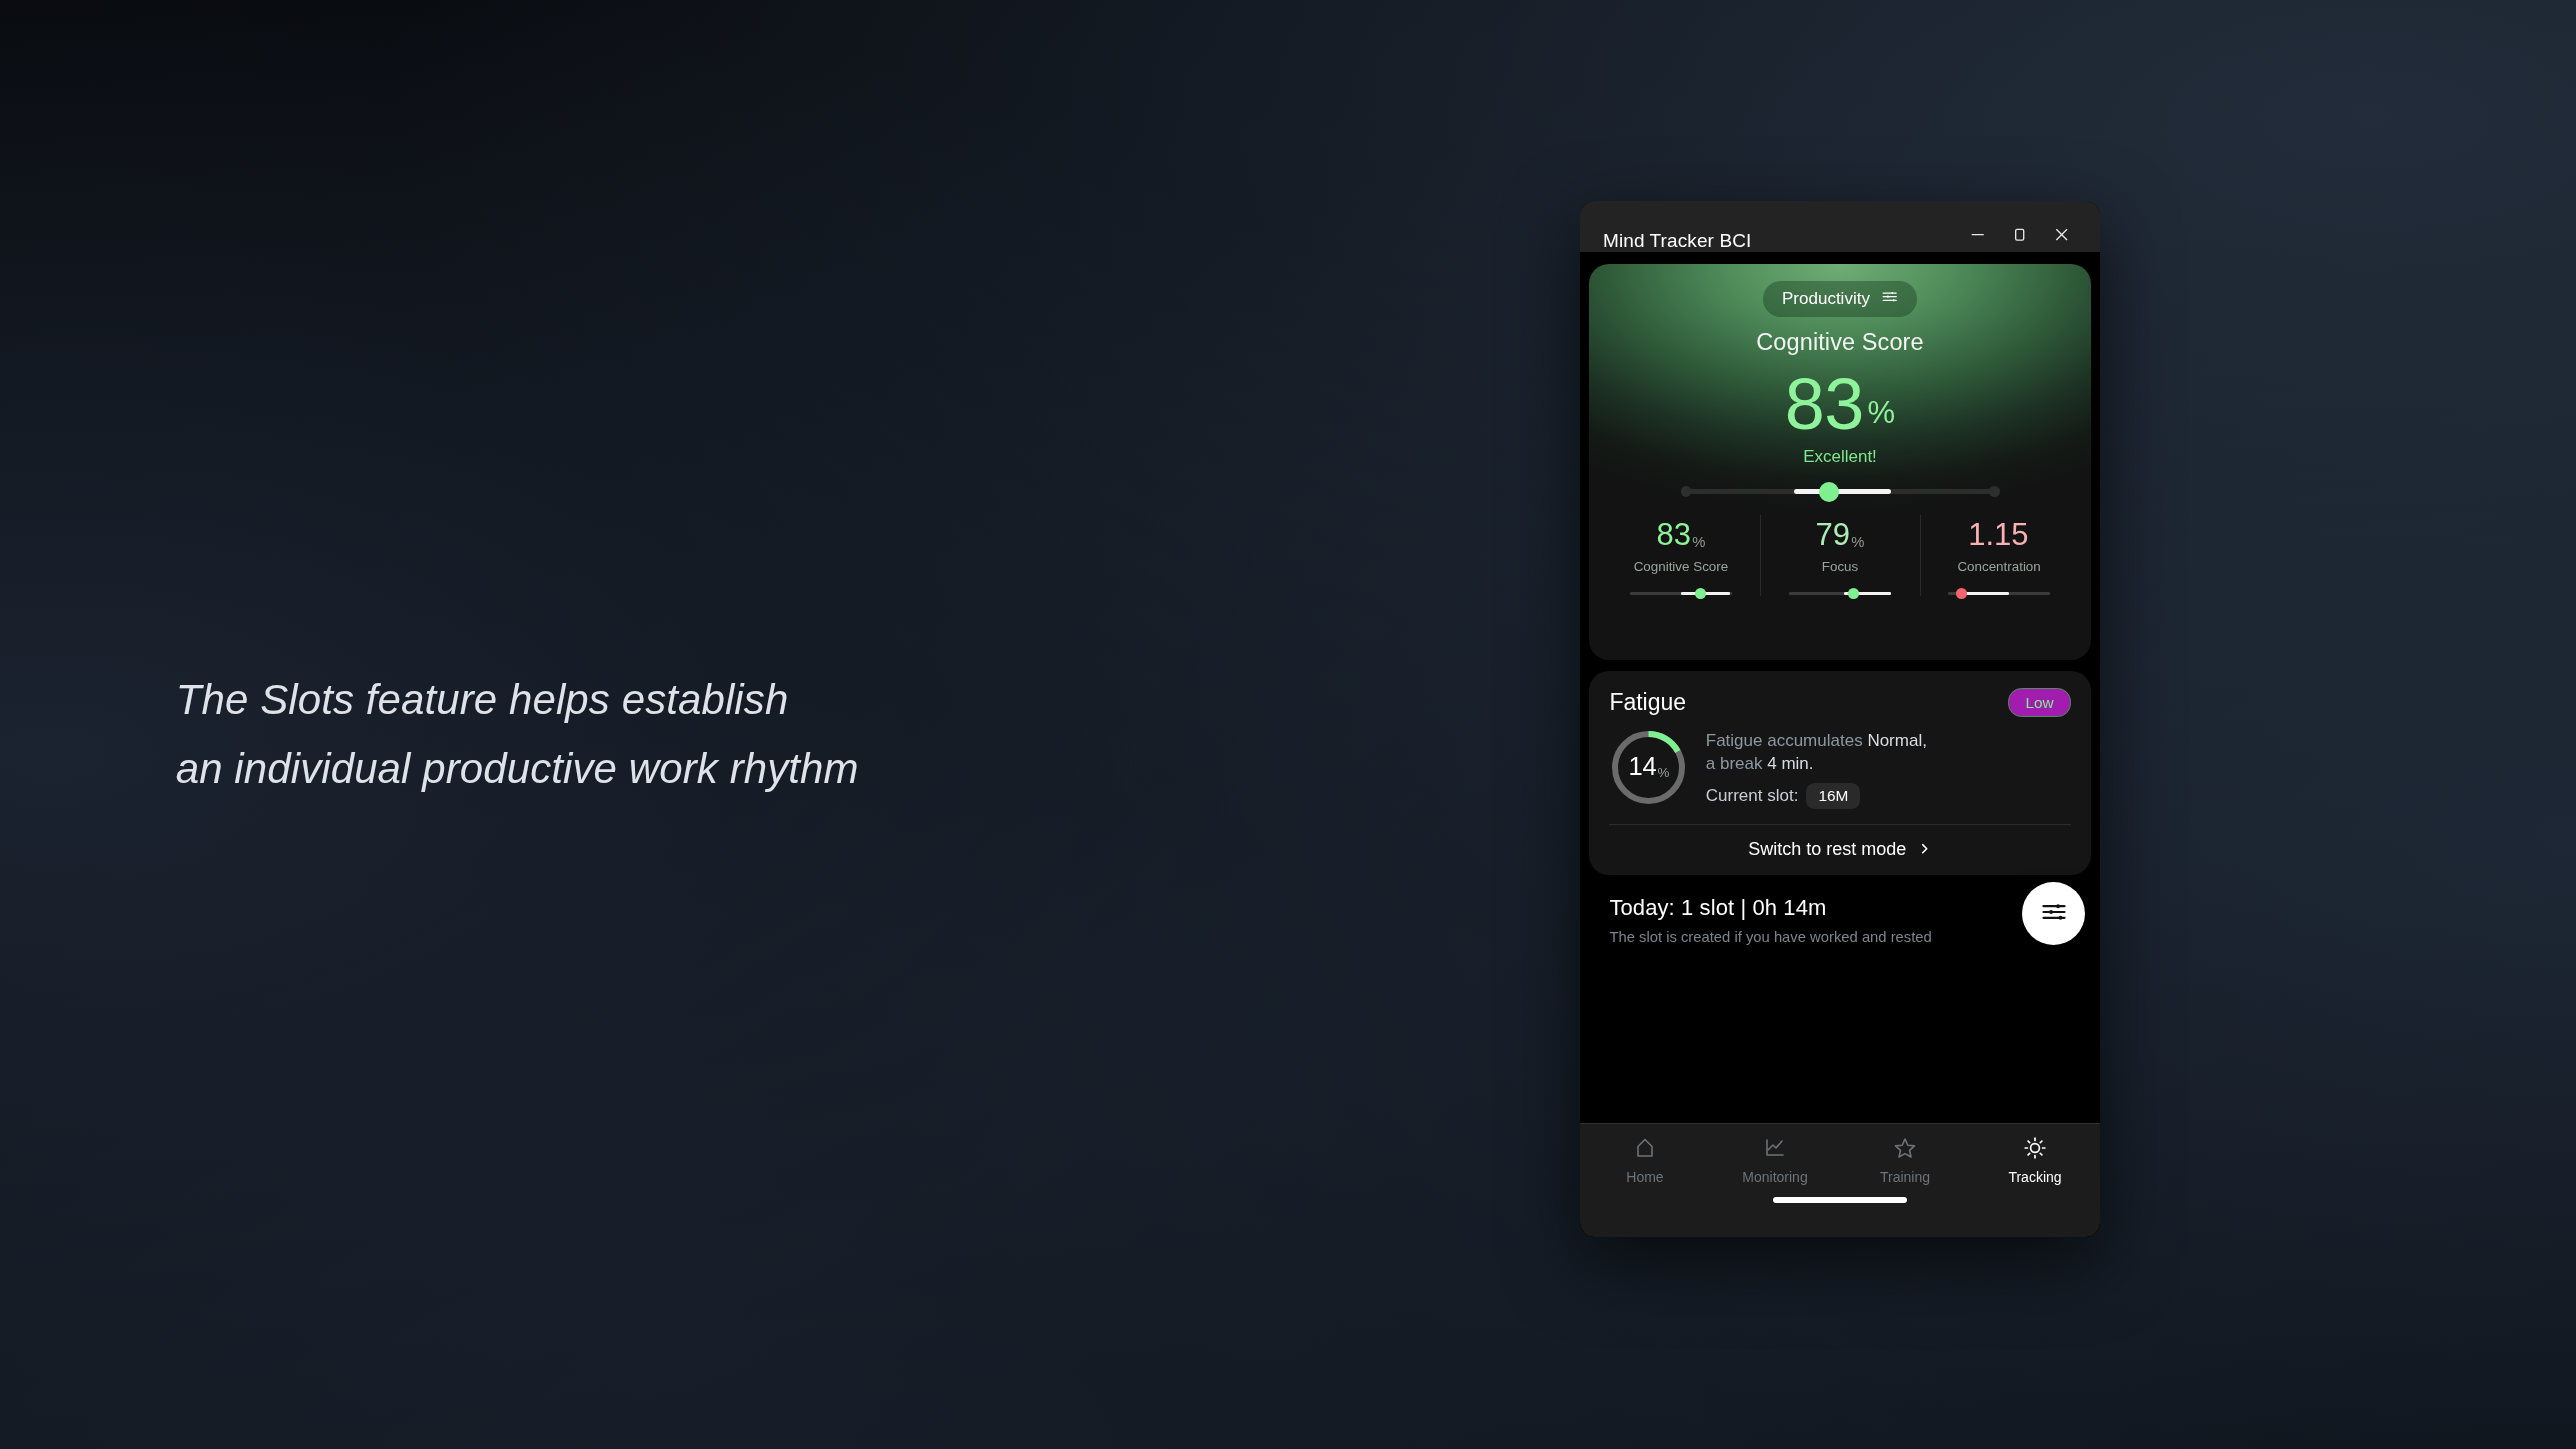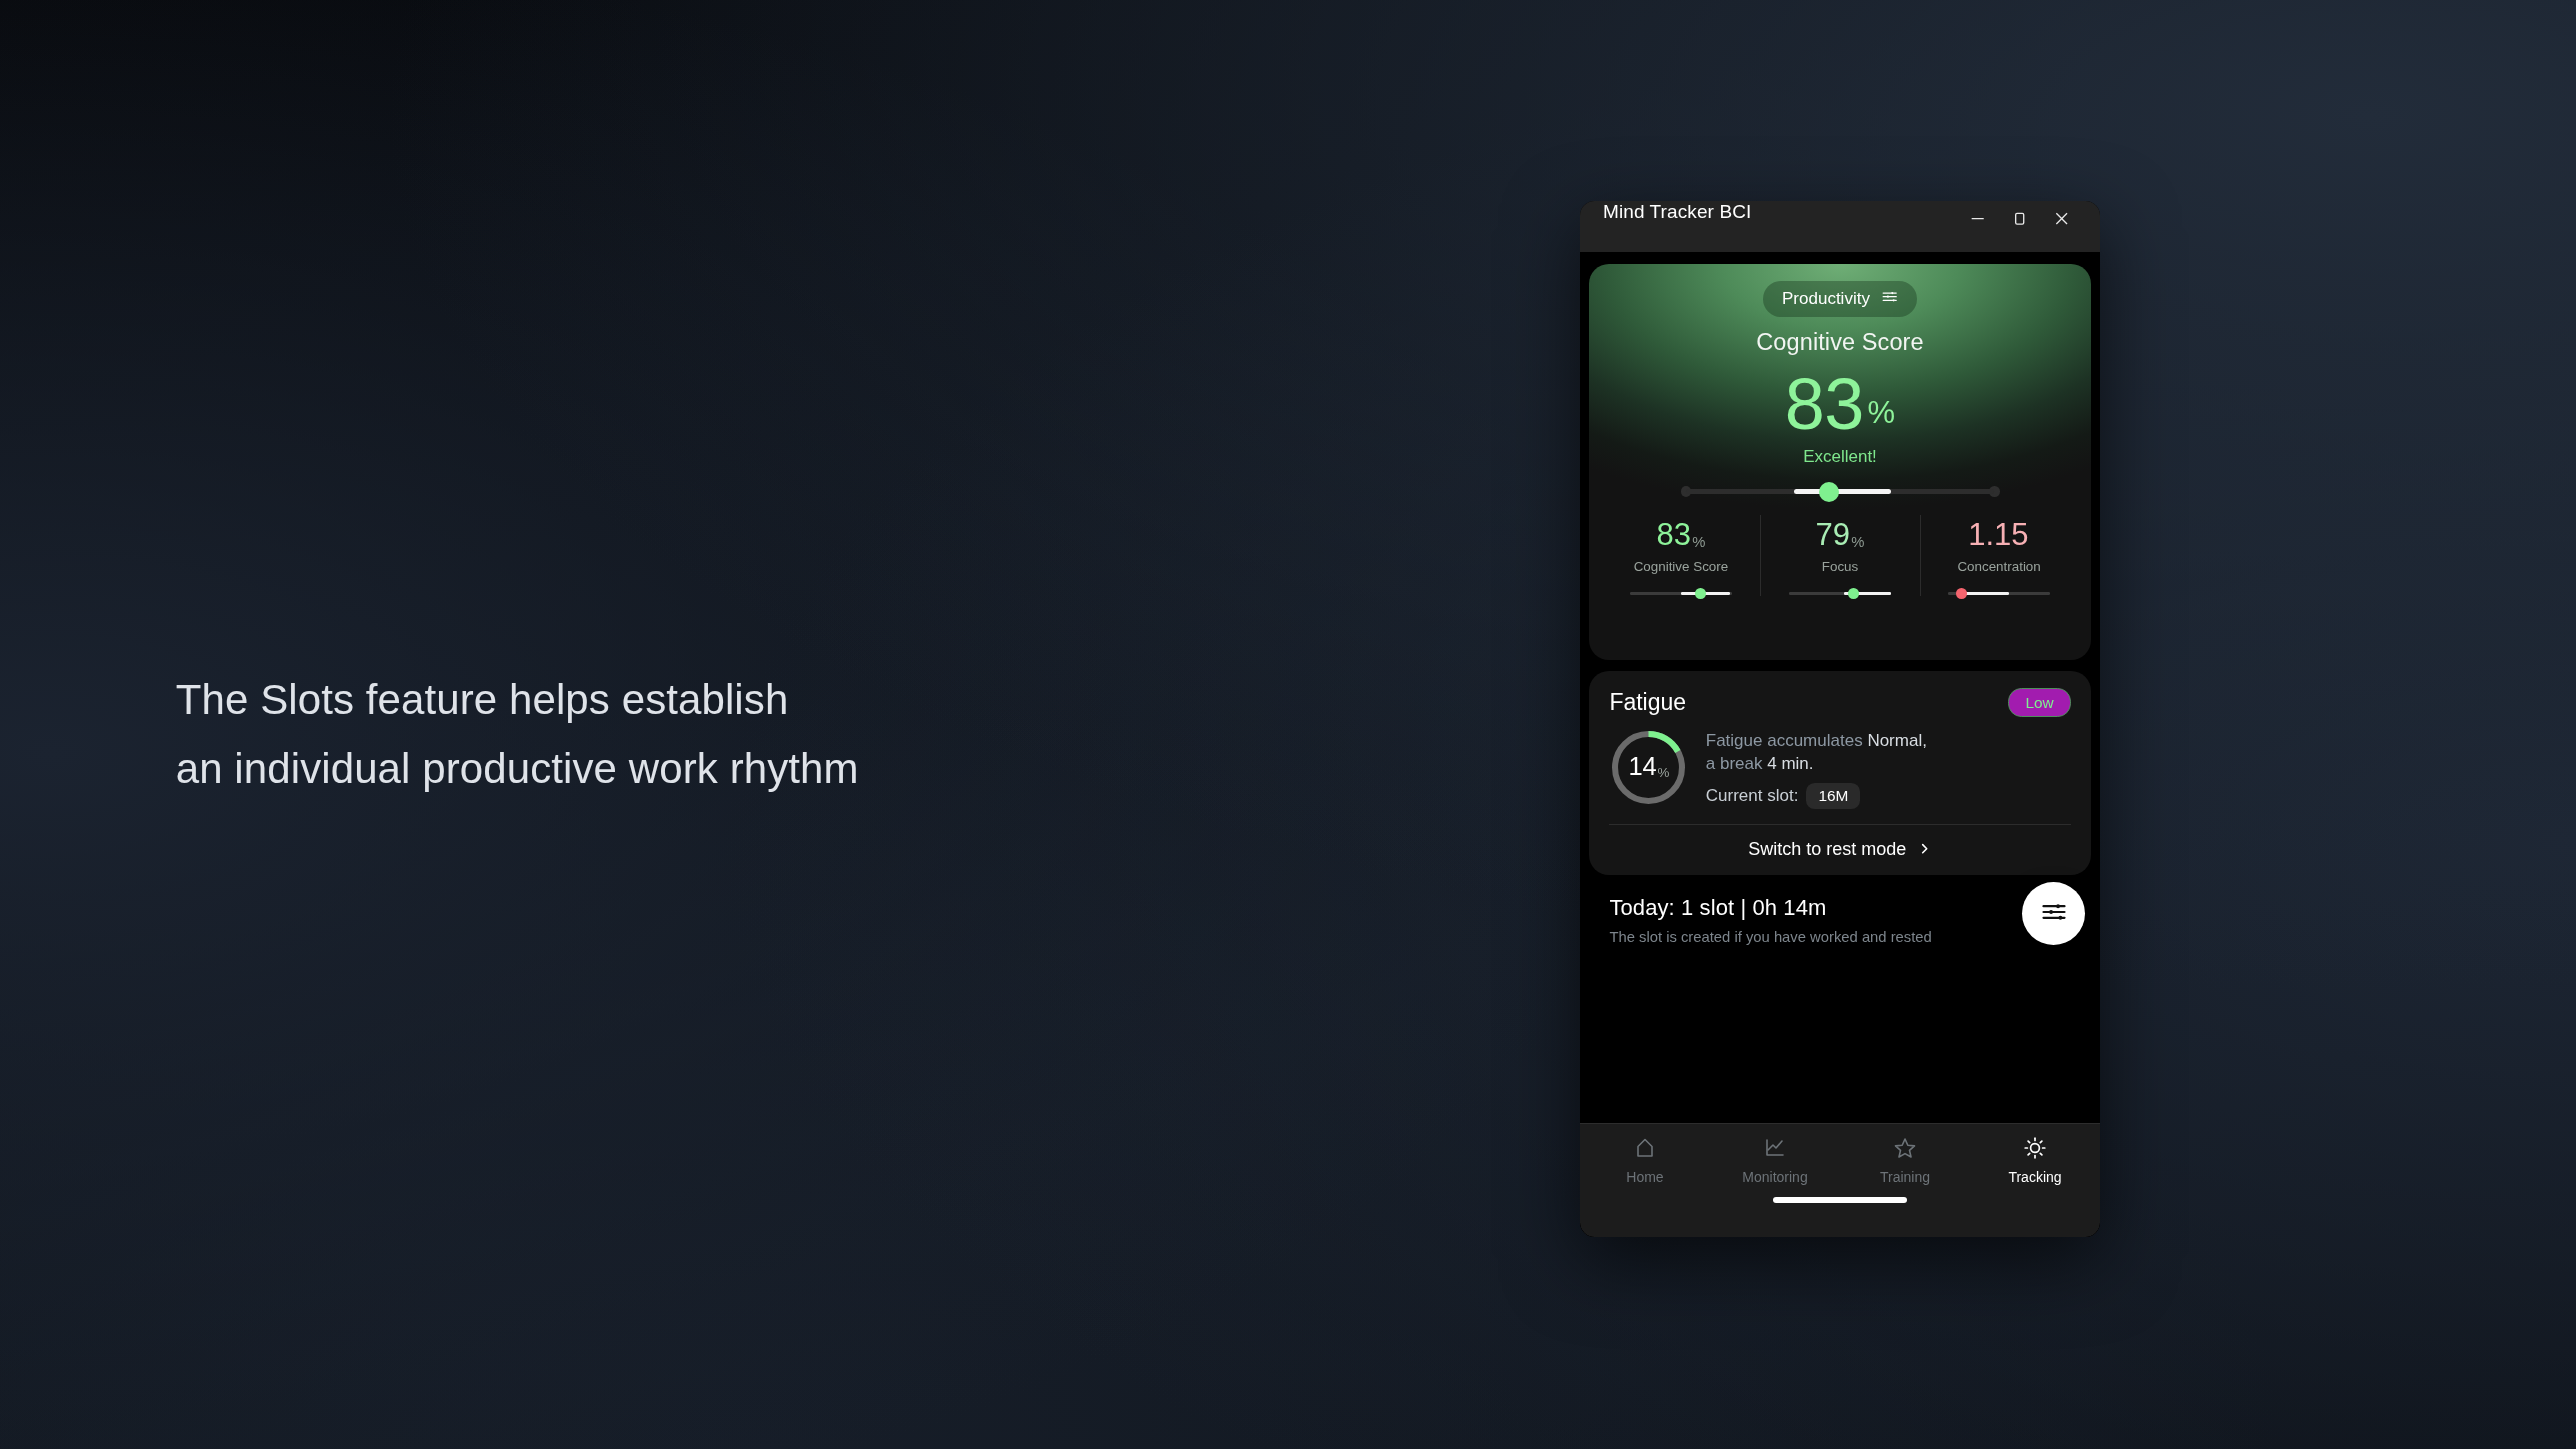--- a/index.html
+++ b/index.html
@@ -21,20 +21,21 @@
       linear-gradient(155deg, #080a0e 0%, #0b0f15 30%, #121820 62%, #0c1016 100%);
   }
 
   
   #headline-block {
     position: absolute;
     left: 131px;
     top: 656px;
     display: flex;
     align-items: flex-start;
+    font-style: italic;
   }
   #headline-rule {
     width: 2.7px;
     margin-right: 42px;
     background: linear-gradient(180deg, rgba(210,216,224,0.05) 0%, rgba(210,216,224,0.78) 30%, rgba(210,216,224,0.80) 62%, rgba(210,216,224,0.06) 100%);
     border-radius: 2px;
     flex: 0 0 auto;
   }
   #headline-text {
     color: #dfe3e9;
@@ -58,21 +59,21 @@
     box-shadow: 0 24px 74px rgba(0,0,0,0.62);
     overflow: hidden;
     display: flex;
     flex-direction: column;
   }
   #titlebar {
     height: 51px;
     flex: 0 0 auto;
     background: #232323;
     display: flex;
-    align-items: flex-start;
+    align-items: flex-end;
     padding: 0 17.4px 0 23px;
   }
   #window-title {
     color: #ffffff;
     font-size: 19px;
     letter-spacing: 0.1px;
     flex: 1 1 auto;
   }
   .win-btn {
     width: 42px;

